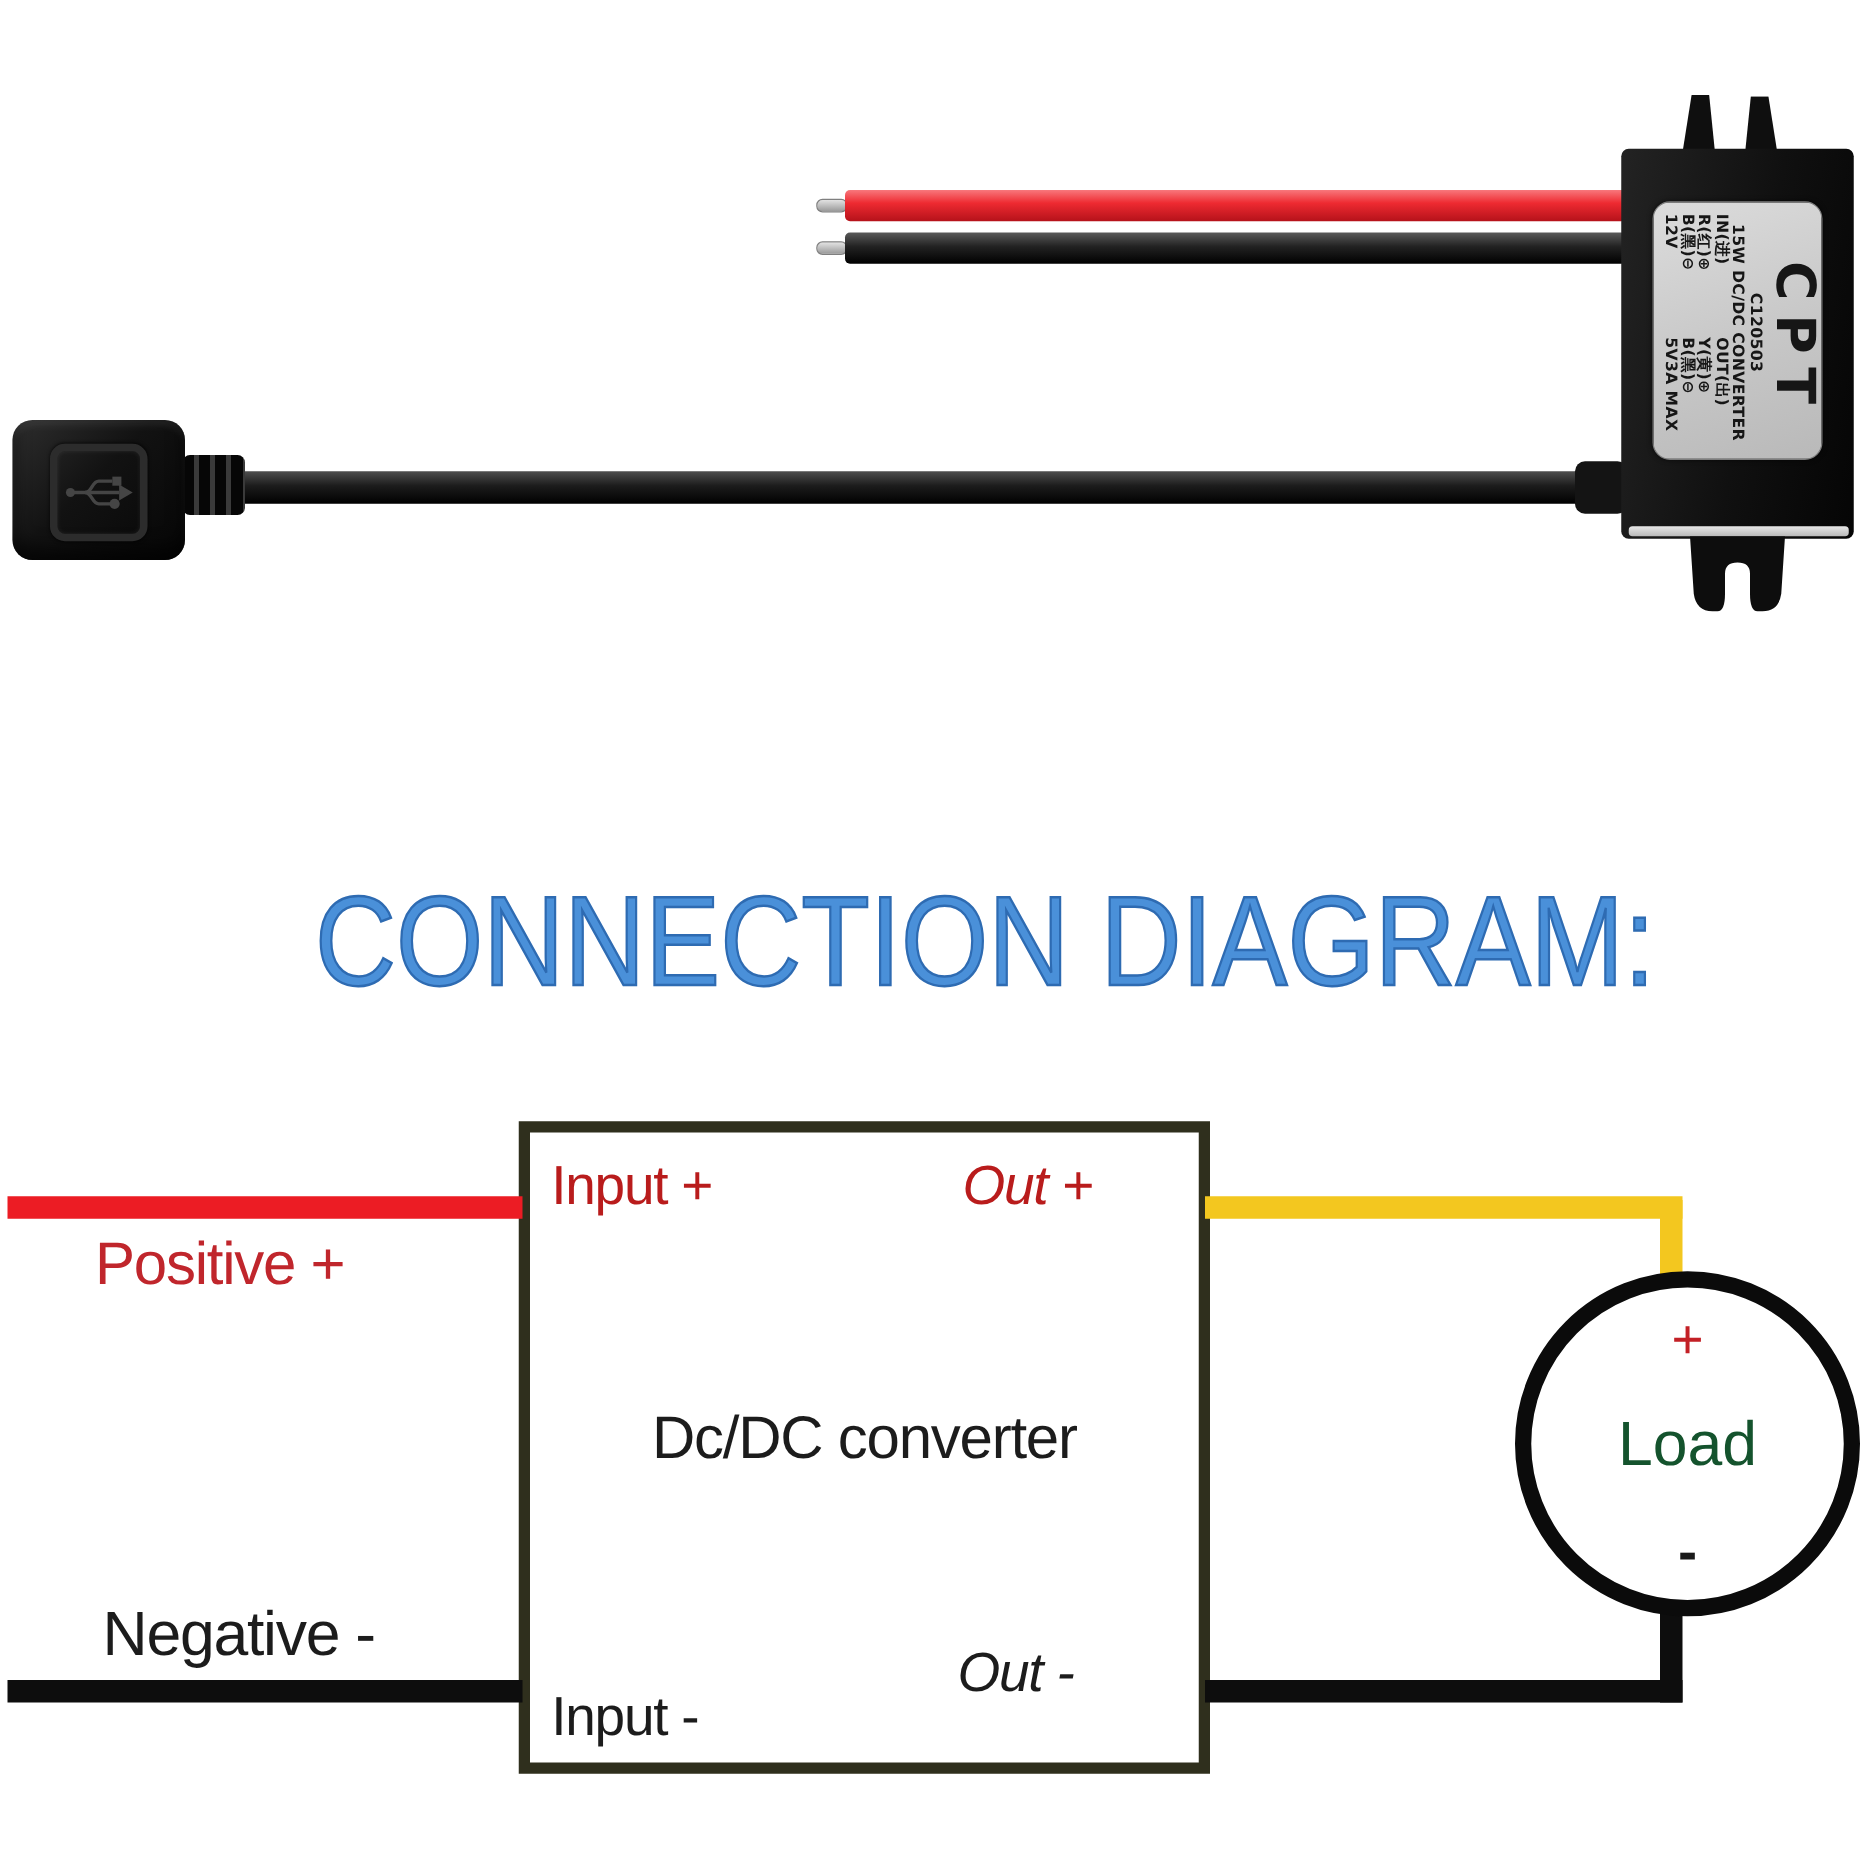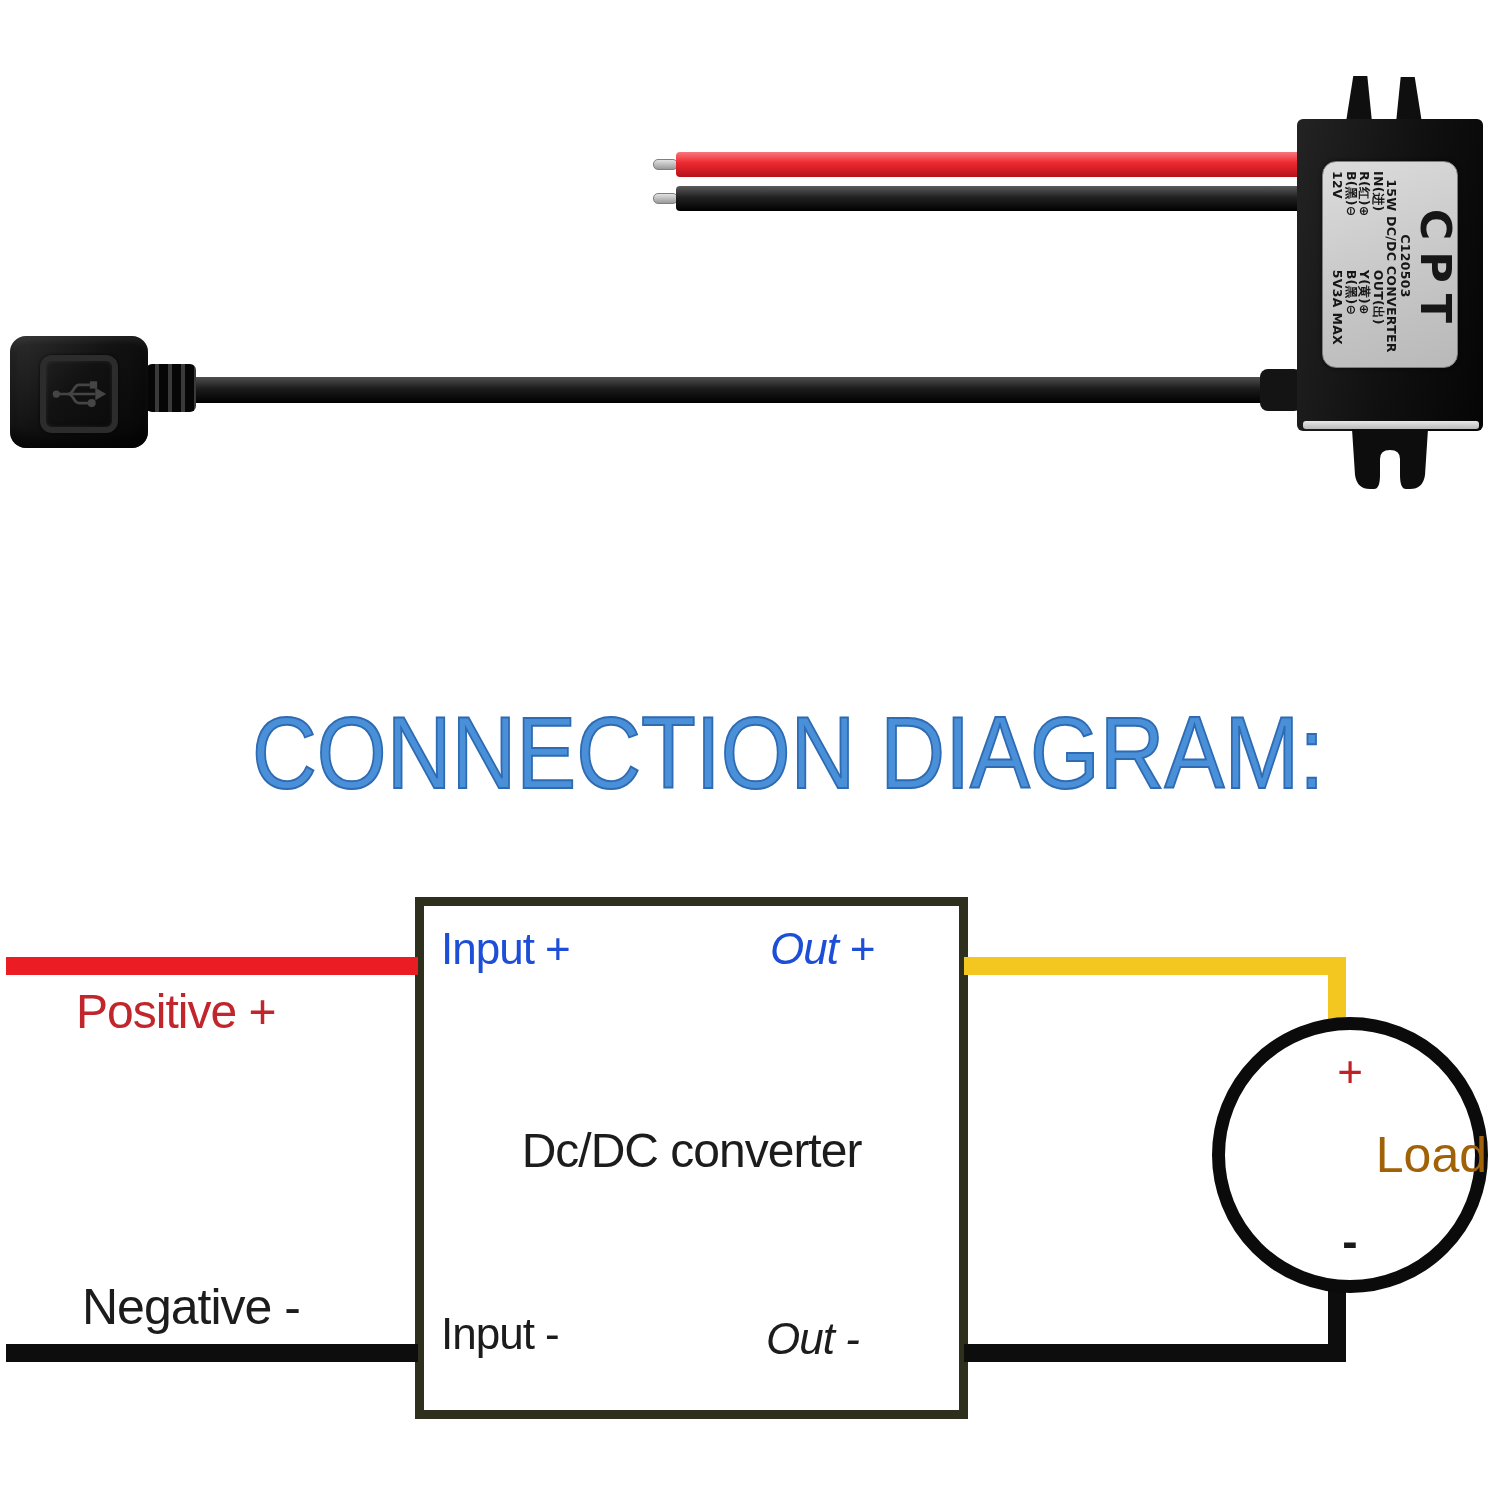--- a/index.html
+++ b/index.html
@@ -88,47 +88,47 @@
     color:#4a90d9;-webkit-text-stroke:2px #2e6bb2;
     transform:scaleX(0.88);transform-origin:left top;
   }
 
   
   .conv-box{
     left:415px;top:897px;width:553px;height:522px;box-sizing:border-box;
     border:9px solid #2f2f1d;background:#ffffff;
   }
   .dtext{line-height:1;white-space:nowrap;}
-  .t-red{color:#1d4ed8;}
+  .t-red{color:#b91c1c;}
   .t-black{color:#1c1c1c;}
   .fs44{font-size:44px;letter-spacing:-1px;}
   .fs48{font-size:48px;letter-spacing:-1px;}
   .fs50{font-size:50px;letter-spacing:-1px;}
 
   .lbl-input-plus{left:441px;top:927px;}
   .lbl-out-plus{left:770px;top:927px;font-style:italic;}
-  .lbl-input-minus{left:441px;top:1312px;}
+  .lbl-input-minus{left:441px;top:1352px;}
   .lbl-out-minus{left:766px;top:1317px;font-style:italic;}
   .lbl-converter{left:415px;top:1127px;width:553px;text-align:center;}
   .lbl-positive{left:76px;top:988px;color:#c0262c;}
   .lbl-negative{left:82px;top:1262px;margin-top:20px;}
 
   .w-red-left{left:6px;top:957px;width:412px;height:18px;background:#ec1c24;}
   .w-black-left{left:6px;top:1344px;width:412px;height:18px;background:#0d0d0d;}
   .w-yellow-h{left:964px;top:957px;width:382px;height:18px;background:#f3c71f;}
   .w-yellow-v{left:1328px;top:960px;width:18px;height:80px;background:#f3c71f;}
   .w-black-right{left:964px;top:1344px;width:382px;height:18px;background:#0d0d0d;}
   .w-black-v{left:1328px;top:1270px;width:18px;height:92px;background:#0d0d0d;}
 
   .load-circle{
     left:1212px;top:1017px;width:276px;height:276px;border-radius:50%;
     border:13px solid #0b0b0b;background:#ffffff;box-sizing:border-box;
   }
   .load-plus{position:absolute;top:20px;left:0;width:100%;text-align:center;font-size:44px;color:#c32026;line-height:1;}
-  .load-name{position:absolute;top:50%;left:12px;width:100%;text-align:right;transform:translateY(-50%);font-size:50px;color:#a16207;line-height:1;}
+  .load-name{position:absolute;top:50%;left:0;width:100%;text-align:center;transform:translateY(-50%);font-size:50px;color:#14532d;line-height:1;}
   .load-minus{position:absolute;bottom:16px;left:0;width:100%;text-align:center;font-size:46px;color:#1a1a1a;line-height:1;font-weight:bold;}
 </style>
 </head>
 <body>
 
 <div id="stage">
 
   <div class="abs wire-tip tip-red"></div>
   <div class="abs wire-tip tip-black"></div>
   <div class="abs wire-red"></div>

